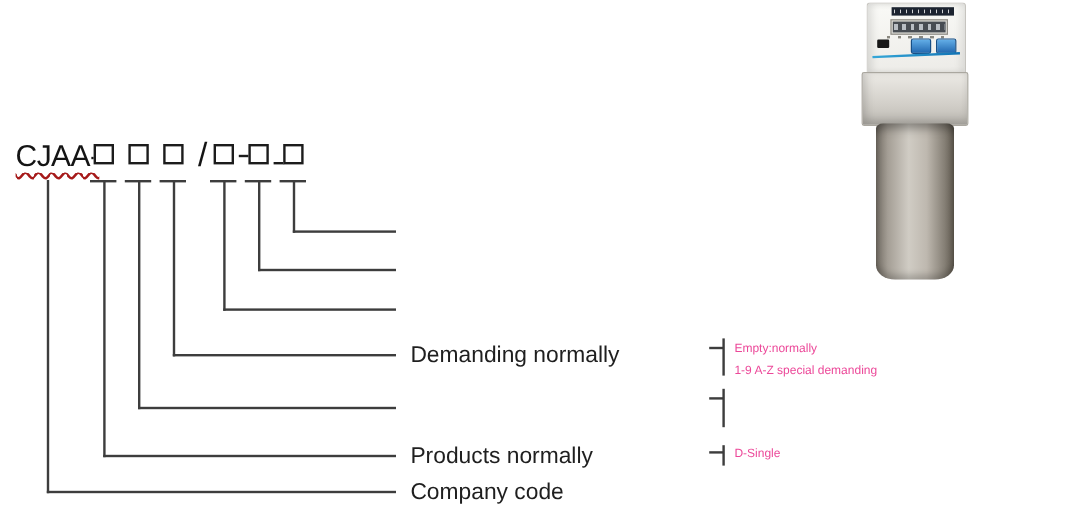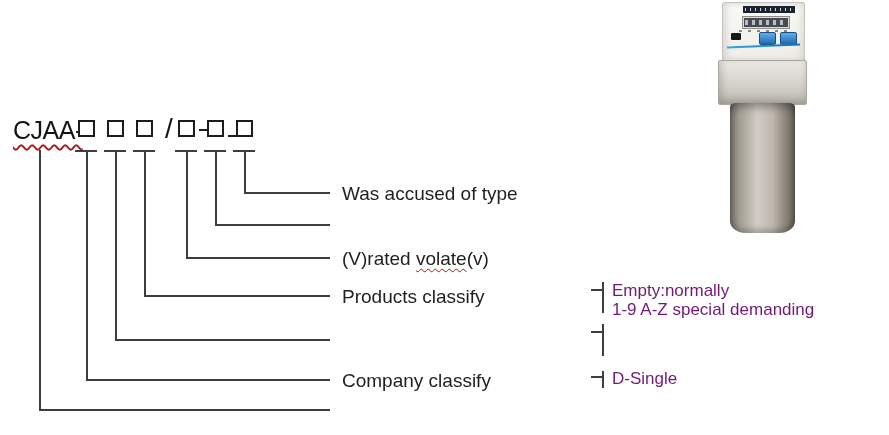--- a/index.html
+++ b/index.html
@@ -26,21 +26,21 @@
   .tick{position:absolute;top:150px;width:22px;height:2px;background:#3d3d3d;}
   
   .elbow{
     position:absolute;top:150px;box-sizing:border-box;
     border-left:2px solid #3d3d3d;border-bottom:2px solid #3d3d3d;
   }
   
   .dlabel{position:absolute;left:342px;font-size:19px;line-height:22px;white-space:nowrap;color:#1f1f1f;}
   .dlabel .wavy-red{text-underline-offset:3px;text-decoration-thickness:1px;}
   
-  .anno{position:absolute;left:612px;font-size:17px;line-height:19px;white-space:nowrap;color:#701a75;}
+  .anno{position:absolute;left:612px;font-size:10px;line-height:19px;white-space:nowrap;color:#ec4899;}
   .bracket-dash{position:absolute;width:12px;height:2px;background:#3d3d3d;}
   .bracket-vline{position:absolute;width:2px;background:#3d3d3d;}
   
   .dev-head{
     position:absolute;left:722px;top:2px;width:81px;height:58px;
     background:linear-gradient(175deg,#fafaf7,#ecebe7);
     border:1px solid #c6c4bf;border-bottom:none;border-radius:3px 3px 0 0;
     box-shadow:inset 4px 0 6px rgba(0,0,0,.10), inset -4px 0 6px rgba(0,0,0,.07);
   }
   .dev-strip{position:absolute;left:20px;top:3px;width:52px;height:7px;background:#1c2330;
@@ -96,24 +96,23 @@
   <div class="tick" style="left:233px"></div>
 
   <div class="elbow" style="left:39px;width:291px;height:261px"></div>
   <div class="elbow" style="left:86px;width:244px;height:231px"></div>
   <div class="elbow" style="left:115px;width:215px;height:191px"></div>
   <div class="elbow" style="left:144px;width:186px;height:147px"></div>
   <div class="elbow" style="left:186px;width:144px;height:109px"></div>
   <div class="elbow" style="left:215px;width:115px;height:76px"></div>
   <div class="elbow" style="left:244px;width:86px;height:44px"></div>
 
-  <div class="dlabel" style="top:183px">Was accused of type</div>
-  <div class="dlabel" style="top:248px"><span>(V)rated </span><span class="wavy-red">volate</span><span>(v)</span></div>
-  <div class="dlabel" style="top:286px">Products classify</div>
-  <div class="dlabel" style="top:370px">Company classify</div>
+  <div class="dlabel" style="top:286px">Demanding normally</div>
+  <div class="dlabel" style="top:370px">Products normally</div>
+  <div class="dlabel" style="top:400px">Company code</div>
 
   <div class="bracket-dash" style="left:591px;top:289px"></div>
   <div class="bracket-vline" style="left:602px;top:282px;height:31px"></div>
   <div class="anno" style="top:281px">
     <div>Empty:normally</div>
     <div>1-9 A-Z special demanding</div>
   </div>
 
   <div class="bracket-dash" style="left:591px;top:331px"></div>
   <div class="bracket-vline" style="left:602px;top:324px;height:32px"></div>

